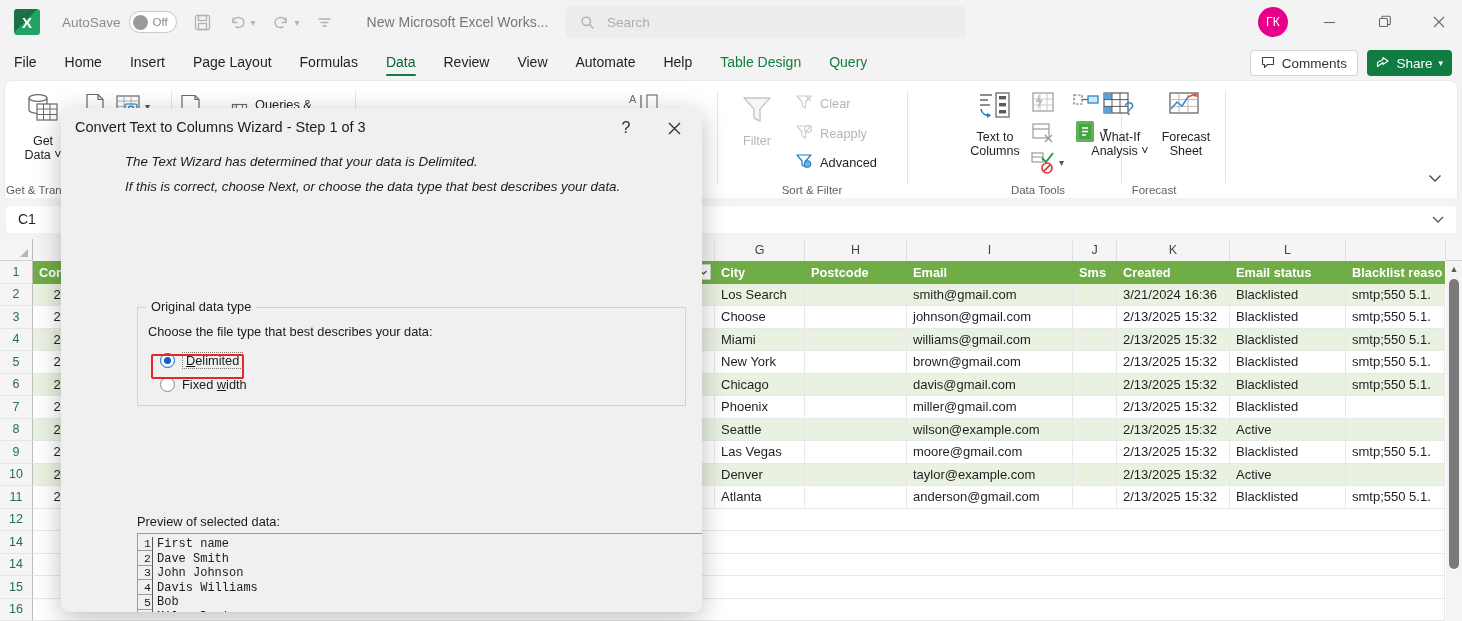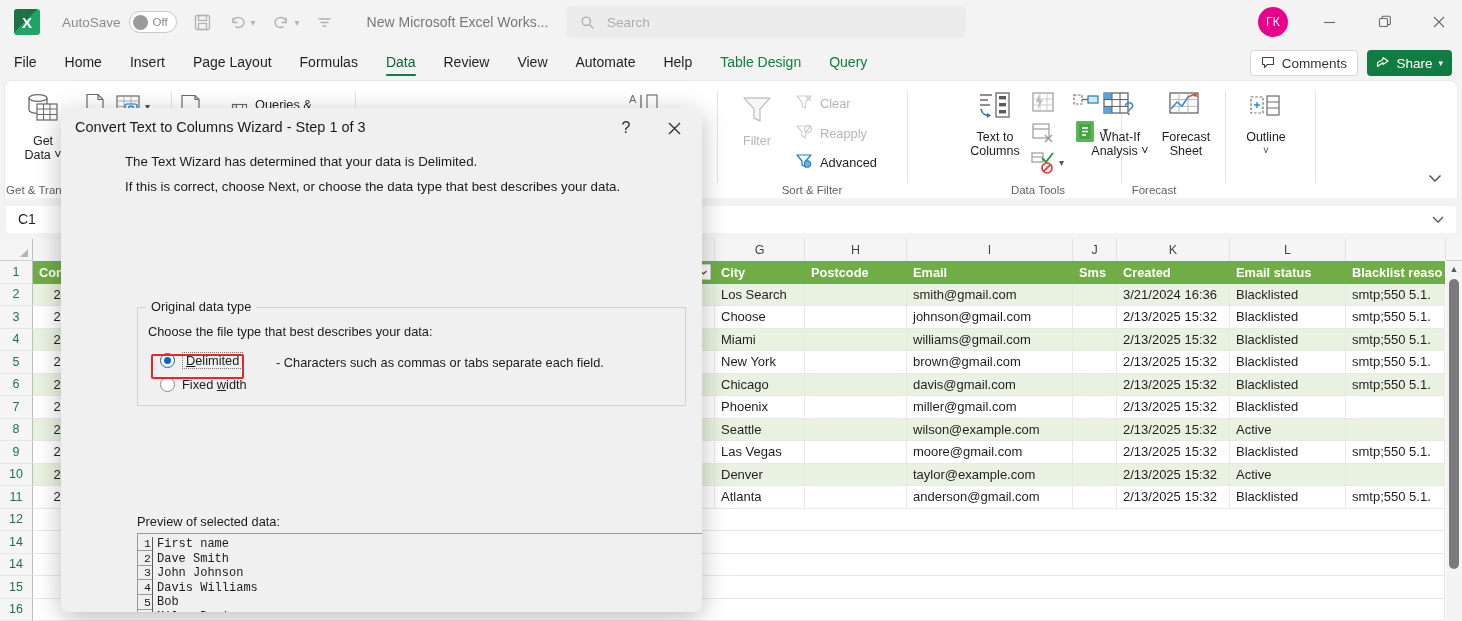--- a/index.html
+++ b/index.html
@@ -174,21 +174,21 @@
   }
   .dlg-title {
     position: absolute; top: 0; left: 0; right: 0; height: 38px;
     display: flex; align-items: center; padding-left: 14px;
     font-size: 14.5px; color: #1b1b1b; background: #f0f0f0;
   }
   .dlg-help { position: absolute; right: 62px; top: 8px; width: 28px; height: 24px;
     display: flex; align-items: center; justify-content: center; font-size: 16px; color: #2b2b2b; }
   .dlg-close { position: absolute; right: 14px; top: 8px; width: 28px; height: 24px;
     display: flex; align-items: center; justify-content: center; color: #2b2b2b; }
-  .dlg-line { position: absolute; left: 64px; font-size: 13.3px; color: #1b1b1b; }
+  .dlg-line { position: absolute; left: 64px; font-size: 13.3px; color: #1b1b1b; font-style: italic; }
   .fieldset {
     position: absolute; left: 76px; top: 199px; width: 549px; height: 99px;
     border: 1px solid #d2d2d2; background: #f0f0f0;
   }
   .legend {
     position: absolute; left: 8px; top: -9px; background: #f0f0f0;
     padding: 0 5px; font-size: 12.8px; color: #1b1b1b;
   }
   .fs-line { position: absolute; left: 10px; font-size: 12.8px; color: #1b1b1b; }
   .radio-row { position: absolute; display: flex; align-items: center; }
@@ -540,35 +540,20 @@
               <path d="M28 1.5 L29.5 6 L25 5" fill="#e04a3c"></path>
             </svg>
         </span>
         <span>Forecast</span>
         <span>Sheet</span>
       </div>
       <div class="rglabel">Forecast</div>
       <div class="rsep" style="left:142px"></div>
     </div>
 
-    <div class="rgroup" style="left:1220px;width:90px;">
-      <div class="bigbtn" style="position:absolute;left:10px;top:12px;width:62px">
-        <span class="gi">
-          <svg width="34" height="30" viewBox="0 0 34 30">
-              <rect x="2" y="4" width="12" height="16" fill="none" stroke="#6a6a6a" stroke-width="1.2" stroke-dasharray="2.5 1.8"></rect>
-              <rect x="18" y="3" width="12" height="19" fill="none" stroke="#6a6a6a" stroke-width="1.2"></rect>
-              <path d="M18 9 h12 M18 15 h12" stroke="#6a6a6a" stroke-width="1"></path>
-              <path d="M5 12 h6 M8 9 v6" stroke="#2b8ccd" stroke-width="1.4"></path>
-            </svg>
-        </span>
-        <span>Outline</span>
-        <span style="font-size:10px;color:#444">˅</span>
-      </div>
-      <div class="rsep" style="left:90px"></div>
-    </div>
 
     <div class="collapse-chev">
       <svg width="16" height="16" viewBox="0 0 16 16">
           <path d="M2.5 5.5 L8 11 L13.5 5.5" fill="none" stroke="#4a4a4a" stroke-width="1.4"></path>
         </svg>
     </div>
   </div>
 
   <div class="fbar">
     <div class="namebox">C1</div>
@@ -789,21 +774,20 @@
     <div class="dlg-line" style="top:71px">If this is correct, choose Next, or choose the data type that best describes your data.</div>
 
     <div class="fieldset">
       <div class="legend">Original data type</div>
       <div class="fs-line" style="top:16px">Choose the file type that best describes your data:</div>
 
       <div class="radio-row" style="left:22px;top:44px">
         <div class="radio on"></div>
         <span class="radio-lbl focus-box"><u>D</u>elimited</span>
       </div>
-      <div class="radio-desc" style="position:absolute;left:138px;top:47px">- Characters such as commas or tabs separate each field.</div>
 
       <div class="radio-row" style="left:22px;top:69px">
         <div class="radio"></div>
         <span class="radio-lbl">Fixed <u>w</u>idth</span>
       </div>
     </div>
 
     <div class="hilite" style="left:90px;top:246px;width:93px;height:25px"></div>
 
     <div class="preview-lbl">Preview of selected data:</div>

